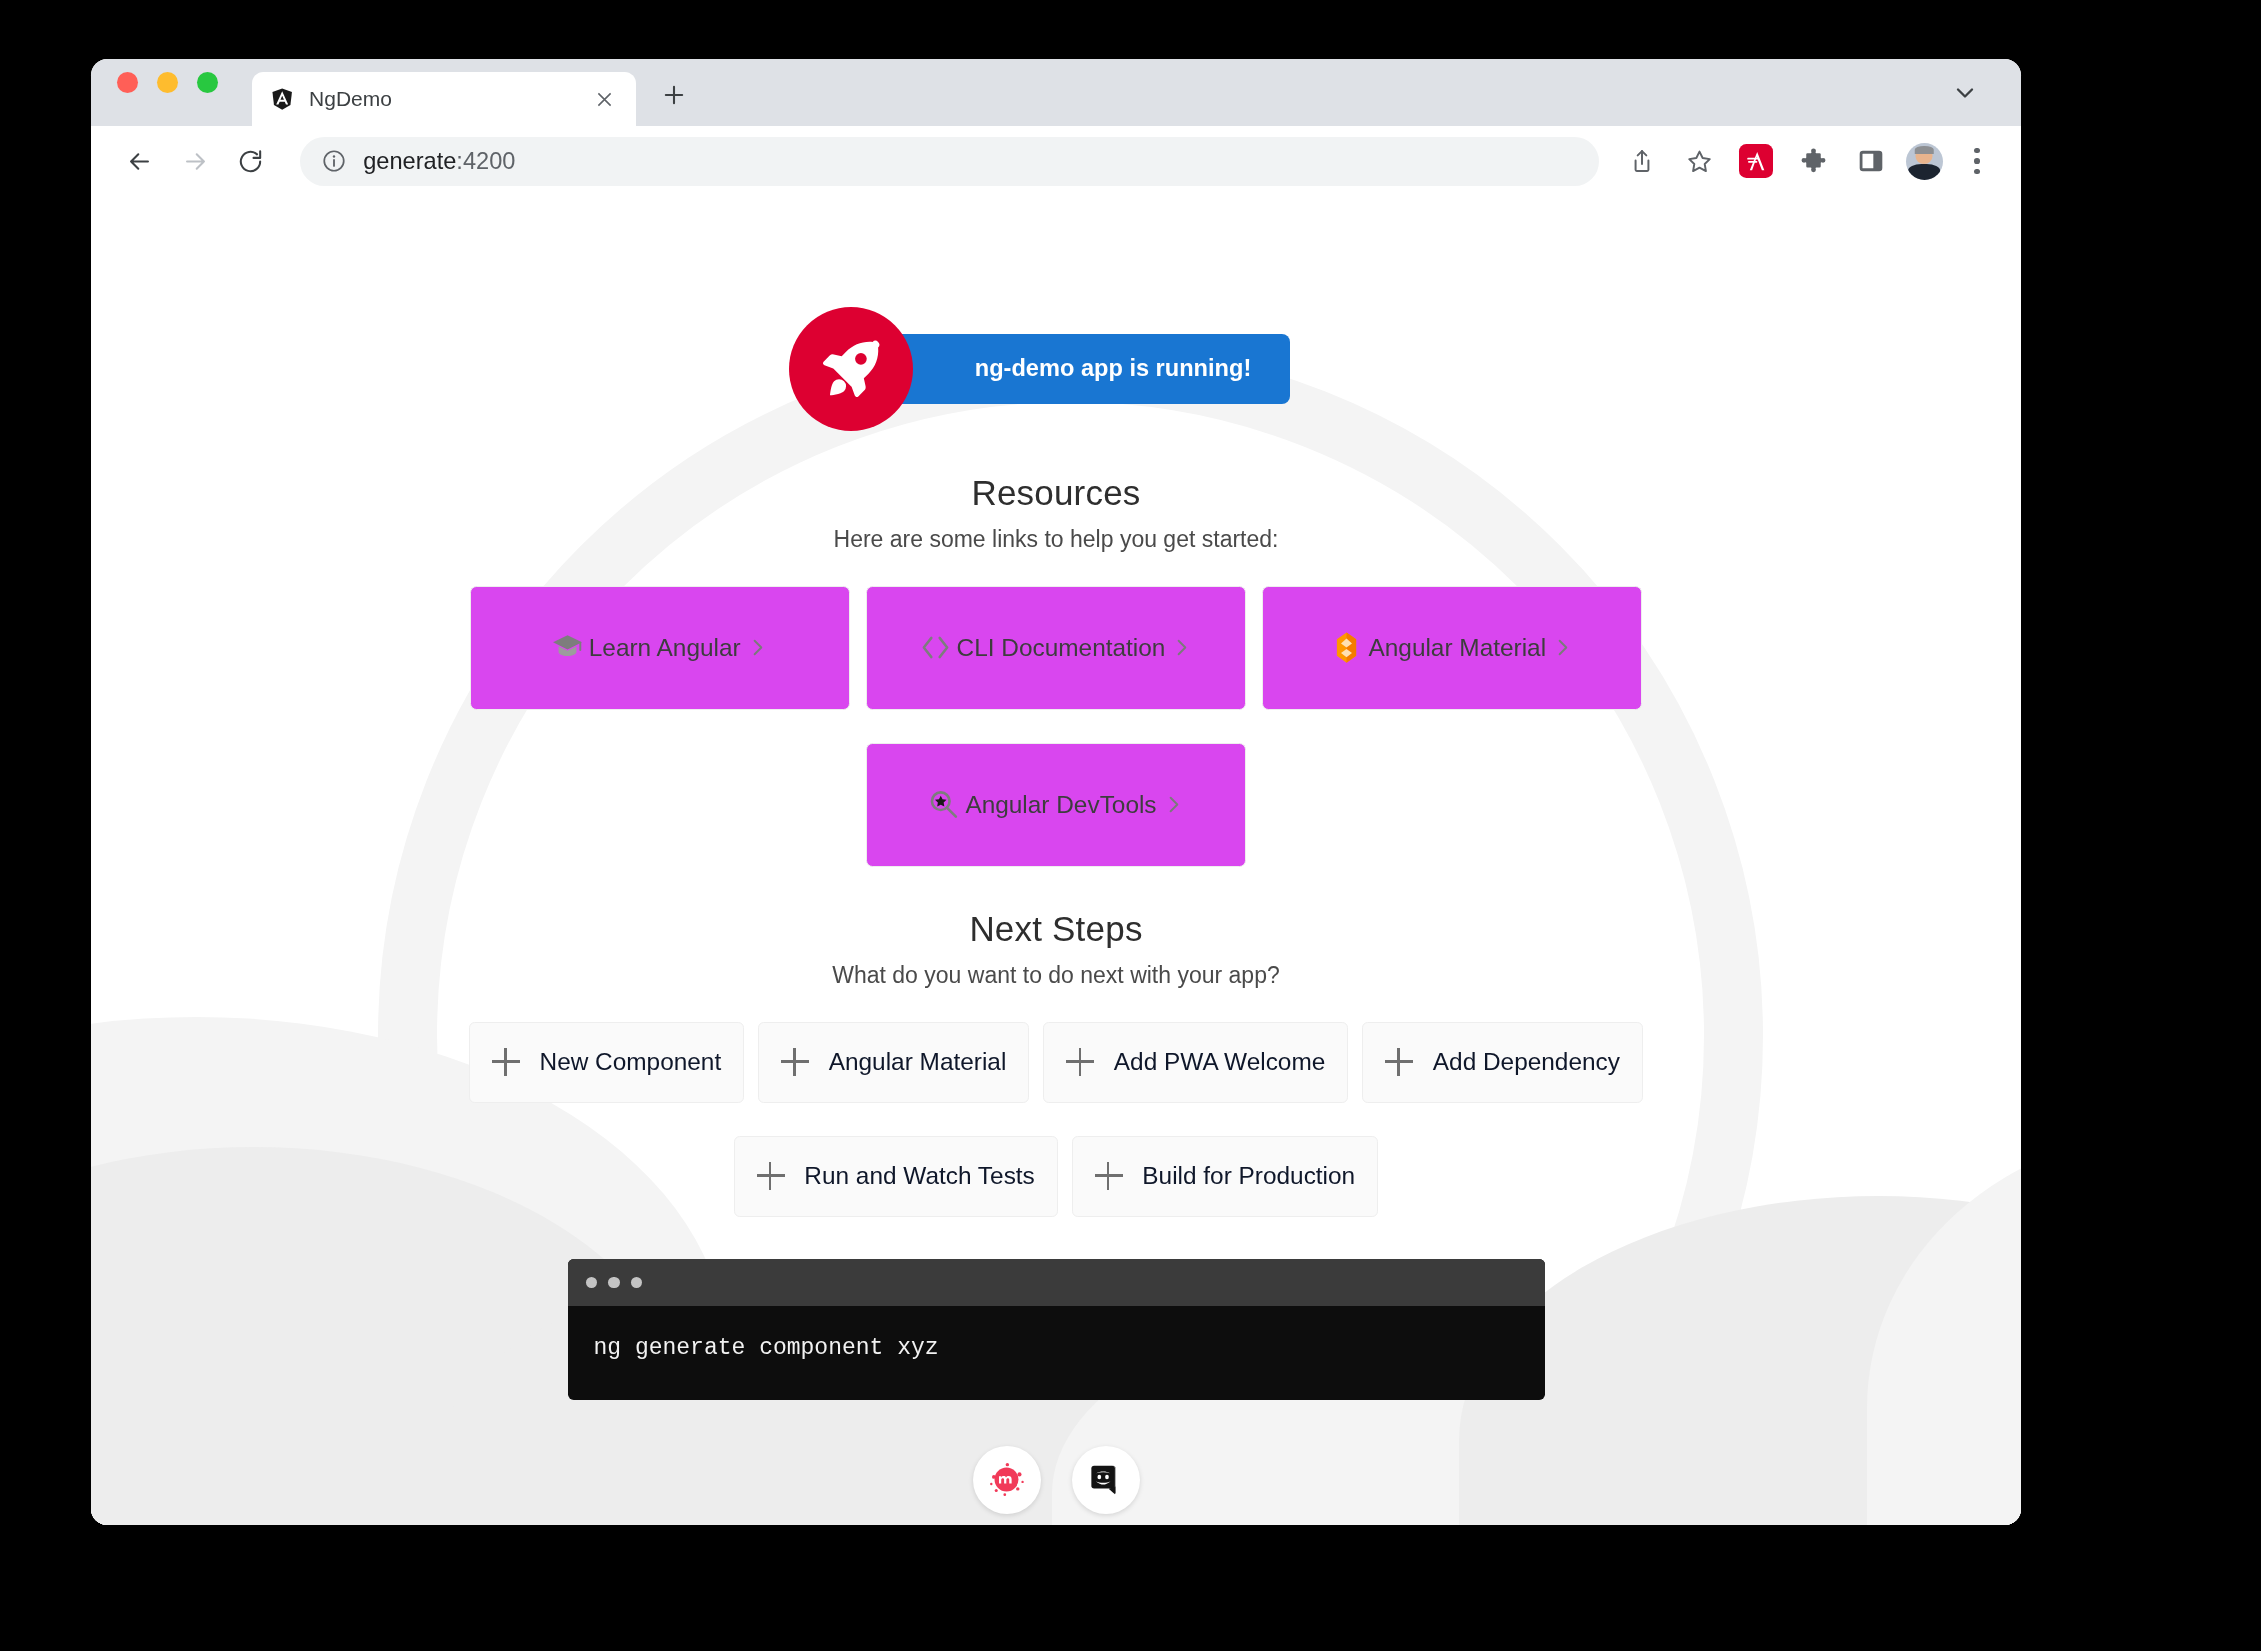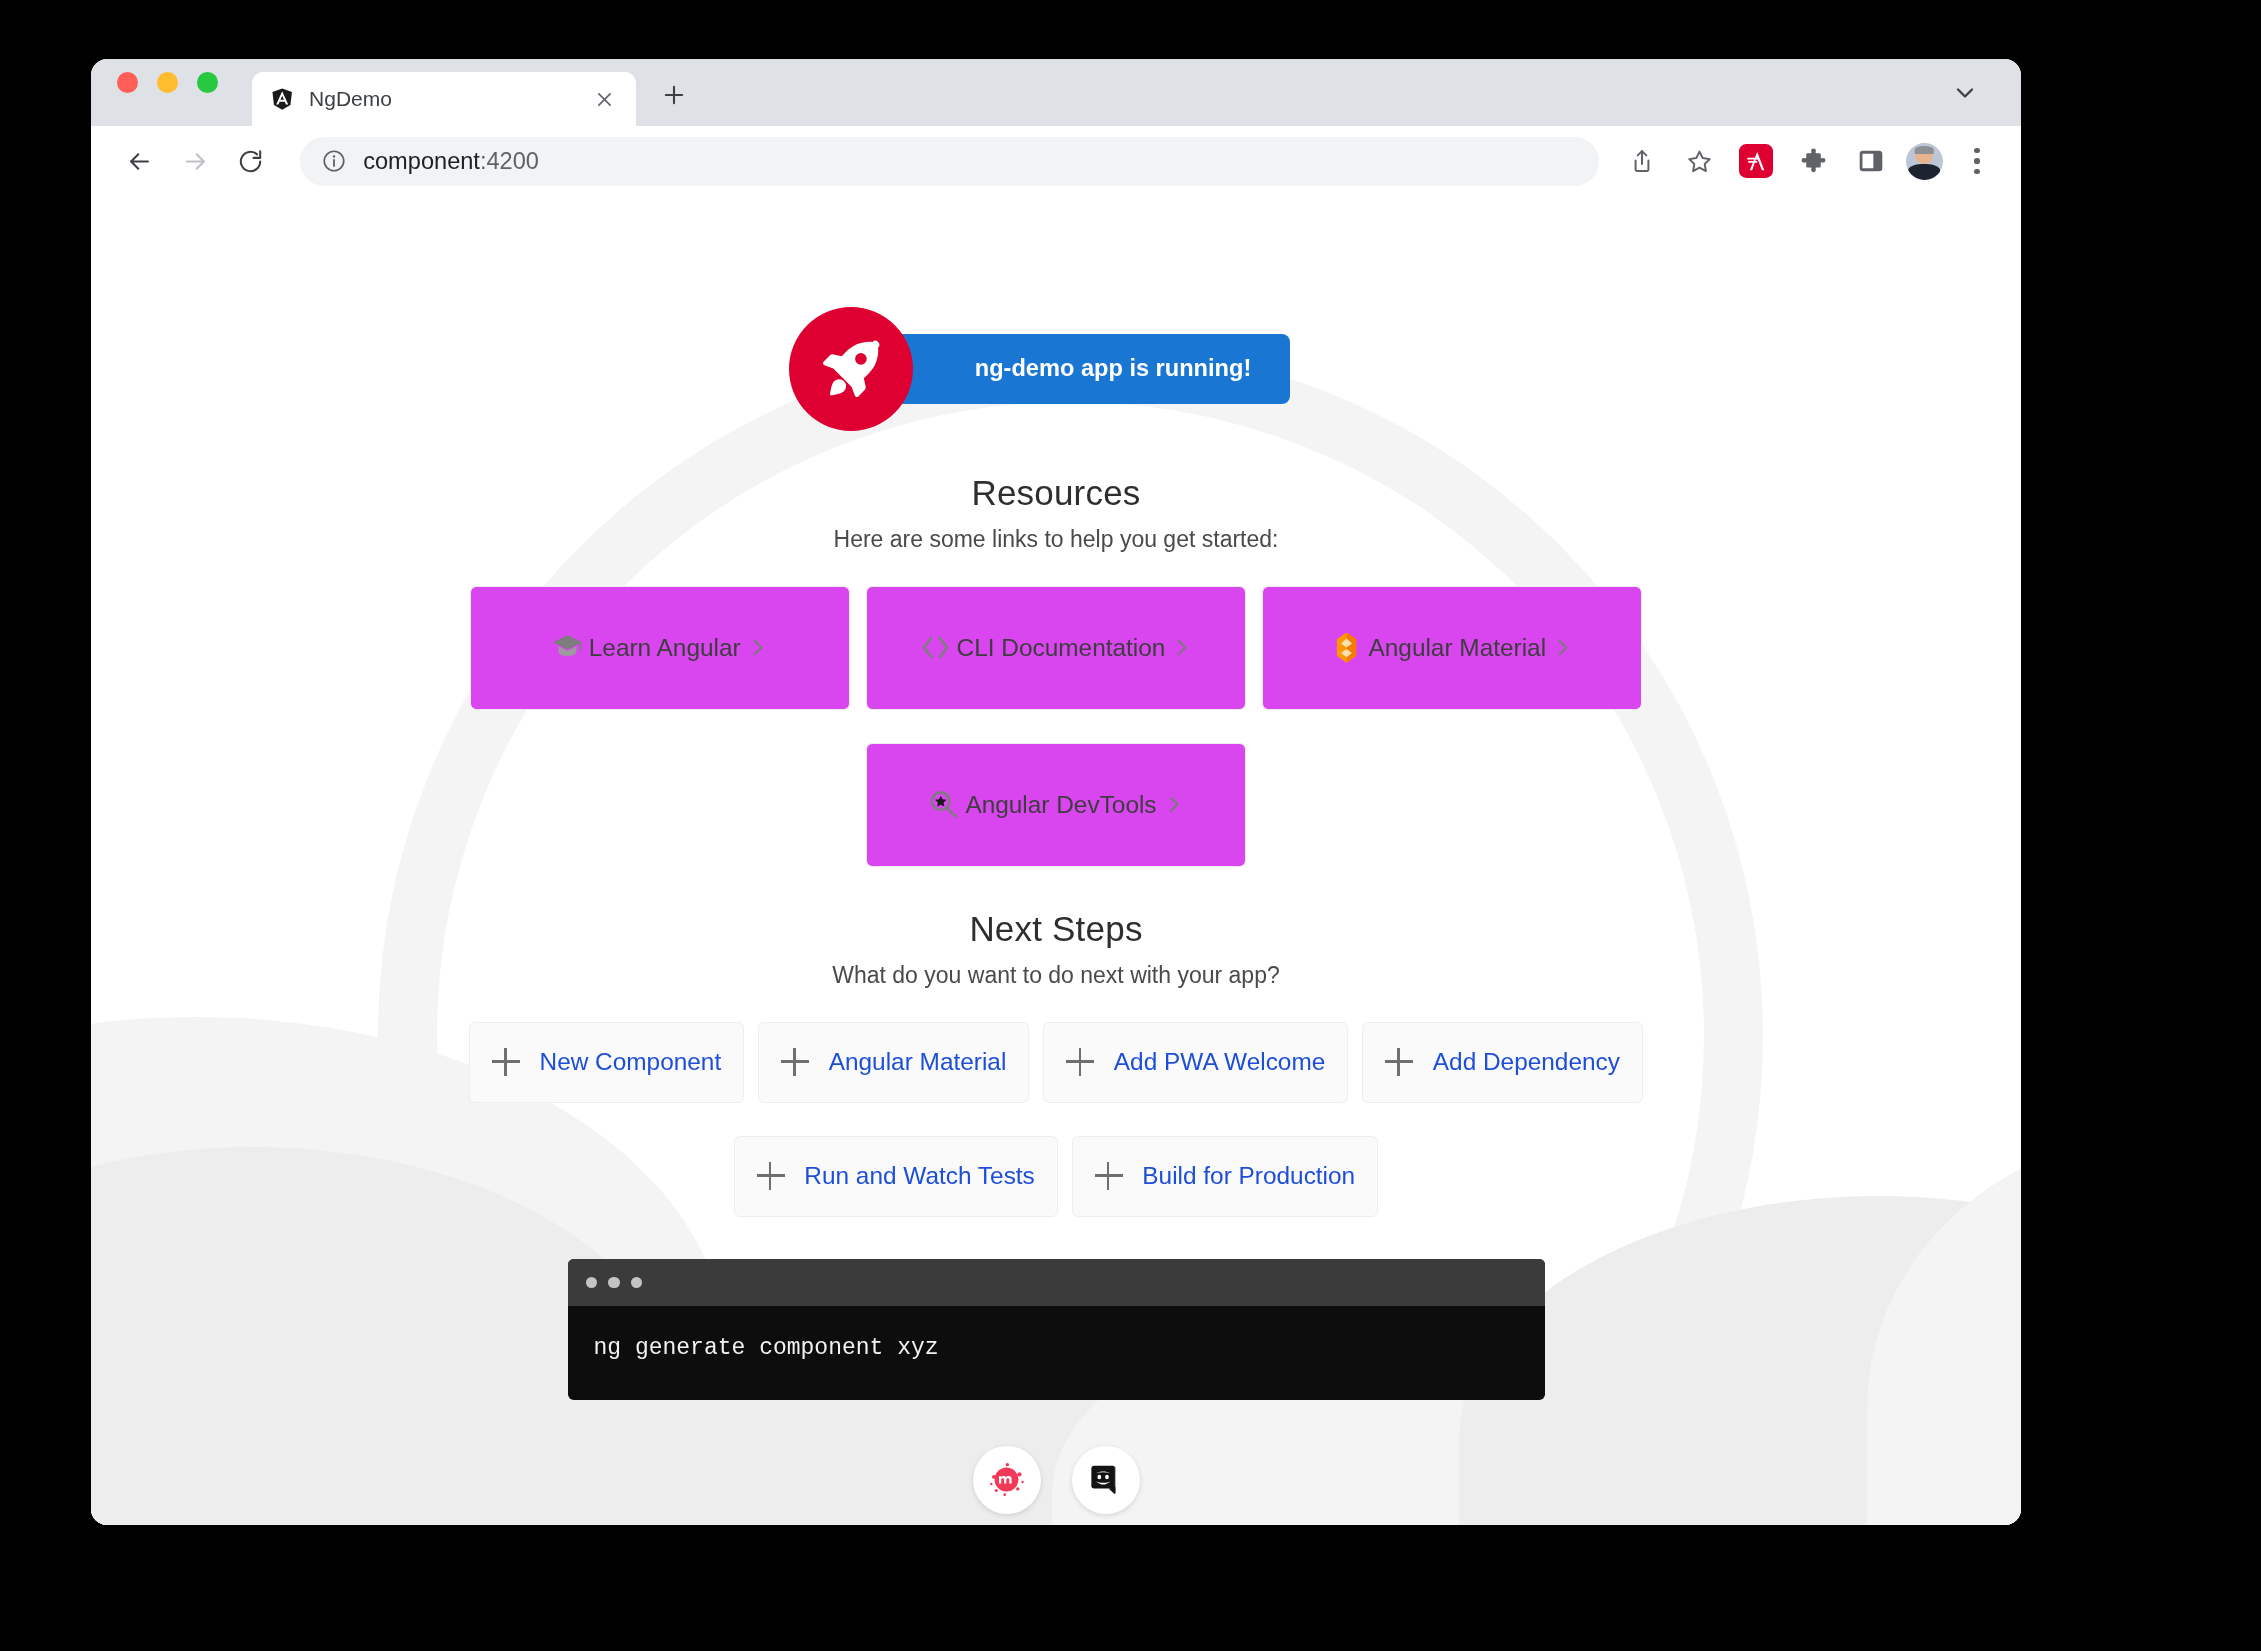--- a/index.html
+++ b/index.html
@@ -239,21 +239,21 @@
     margin-top: 33px;
   }
   .step-btn {
     height: 81px;
     background: #fafafa;
     border: 0.8px solid #eeeeee;
     border-radius: 5.7px;
     display: flex; align-items: center; justify-content: center;
     gap: 19.5px;
     padding: 0 22px;
-    color: #1d4ed8;
+    color: #0f172a;
     font-size: 24.4px;
     white-space: nowrap;
   }
   .plus {
     width: 28px; height: 28px;
     position: relative; flex: 0 0 auto;
   }
   .plus::before, .plus::after {
     content: ''; position: absolute; background: #6f6f6f;
   }
@@ -355,21 +355,21 @@
     </div>
 
     <div class="omnibox">
       <span class="info-icon">
         <svg viewBox="0 0 24 24" width="26" height="26">
           <circle cx="12" cy="12" r="9" stroke="#5f6368" stroke-width="1.6" fill="none"></circle>
           <path d="M12 11v5.5" stroke="#5f6368" stroke-width="1.7" stroke-linecap="round"></path>
           <circle cx="12" cy="7.8" r="1.1" fill="#5f6368"></circle>
         </svg>
       </span>
-      <span class="url-text"><span class="host">component</span><span class="rest">:4200</span></span>
+      <span class="url-text"><span class="host">generate</span><span class="rest">:4200</span></span>
     </div>
 
     <div class="toolbar-actions">
       <div class="tb-icon">
         <svg viewBox="0 0 24 24" width="28" height="28">
           <path d="M12 3.5v11" stroke="currentColor" stroke-width="1.7" stroke-linecap="round"></path>
           <path d="M8.3 7.2 12 3.5l3.7 3.7" stroke="currentColor" stroke-width="1.7" fill="none" stroke-linecap="round" stroke-linejoin="round"></path>
           <path d="M6.5 11.5v8a1 1 0 0 0 1 1h9a1 1 0 0 0 1-1v-8" stroke="currentColor" stroke-width="1.7" fill="none" stroke-linecap="round"></path>
         </svg>
       </div>

